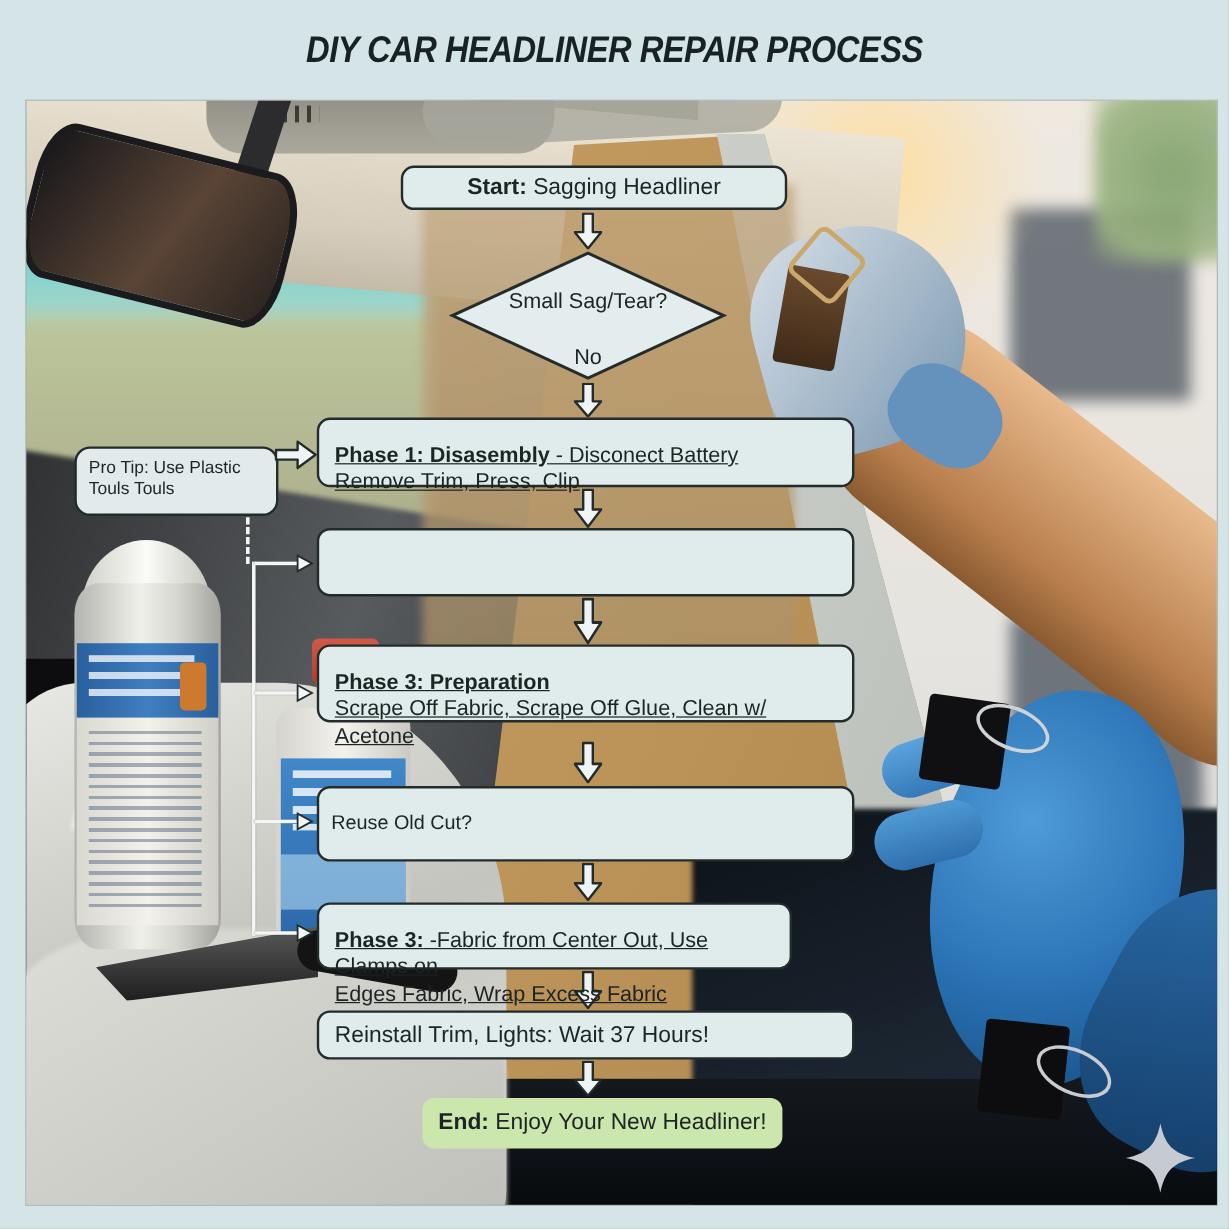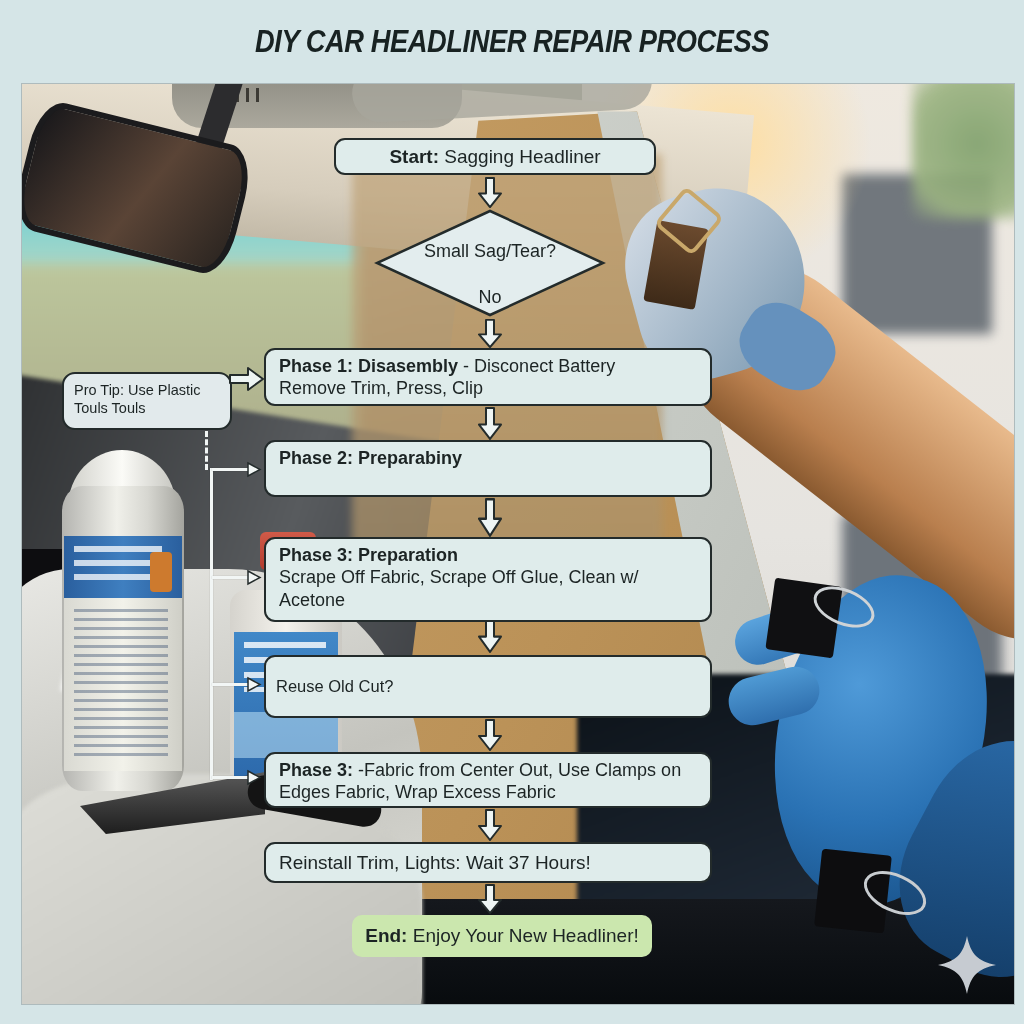--- a/index.html
+++ b/index.html
@@ -9,21 +9,21 @@
   #title-band{left:0;top:0;width:1024px;height:84px;display:flex;align-items:center;justify-content:center;}
   #page-title{font-size:31px;font-weight:800;color:#182222;letter-spacing:-.5px;transform:scaleX(.88);white-space:nowrap;}
   
   #photo{left:22px;top:84px;width:992px;height:920px;overflow:hidden;background:#9aa08c;outline:1px solid rgba(0,0,0,.18);}
   #photo div{position:absolute;}
   .blur2{filter:blur(2px);} .blur4{filter:blur(4px);} .blur6{filter:blur(6px);}
   
   .node{position:absolute;background:#dfeceb;border:2px solid #232b2b;border-radius:11px;color:#1c2424;
         box-sizing:border-box;font-size:18px;line-height:1.24;z-index:20;}
   .node .b{font-weight:bold;}
-  .pad{padding:5px 13px;}
+  .pad{padding:18px 13px;text-decoration:underline;}
   .center{display:flex;align-items:center;justify-content:center;text-align:center;}
   .varrow{position:absolute;left:478px;width:24px;z-index:15;}
   .harrowhead{position:absolute;z-index:15;}
   .cline{position:absolute;background:#f2f6f5;z-index:14;box-shadow:0 0 1px rgba(0,0,0,.45);}
   #diamond-wrap{position:absolute;left:373px;top:209px;width:234px;height:108px;z-index:20;}
   #diamond-wrap svg{position:absolute;left:0;top:0;}
   .dline{position:absolute;width:100%;text-align:center;color:#1c2424;font-size:18px;}
   #end-node{background:#cbe7ae;border:none;border-radius:10px;}
 </style>
 </head>
@@ -161,45 +161,44 @@
 </div>
 <div class="harrowhead" style="left:228px;top:366px;z-index:21;"><svg width="38" height="26">
       <polygon points="2,9 20,9 20,2 35,13 20,24 20,17 2,17" fill="#eef5f4" stroke="#232b2b" stroke-width="2" stroke-linejoin="round"></polygon>
     </svg></div>
 
 <div class="varrow" style="top:407px;height:33px;"><svg width="24" height="33" viewBox="0 0 24 32" preserveAspectRatio="none">
       <polygon points="8,1 16,1 16,17 23,17 12,31 1,17 8,17" fill="#eef5f4" stroke="#232b2b" stroke-width="2" stroke-linejoin="round"></polygon>
     </svg></div>
 
 <div class="node pad" style="left:264px;top:440px;width:448px;height:57px;">
-  <div class="b">Phase 2: Preparabiny</div>
 </div>
 
 <div class="varrow" style="top:498px;height:39px;"><svg width="24" height="39" viewBox="0 0 24 32" preserveAspectRatio="none">
       <polygon points="8,1 16,1 16,17 23,17 12,31 1,17 8,17" fill="#eef5f4" stroke="#232b2b" stroke-width="2" stroke-linejoin="round"></polygon>
     </svg></div>
 
-<div class="node pad" style="left:264px;top:537px;width:448px;height:85px;">
+<div class="node pad" style="left:264px;top:537px;width:448px;height:65px;">
   <div class="b">Phase 3: Preparation</div>
   <div>Scrape Off Fabric, Scrape Off Glue, Clean w/ Acetone</div>
 </div>
 
 <div class="varrow" style="top:618px;height:35px;"><svg width="24" height="35" viewBox="0 0 24 32" preserveAspectRatio="none">
       <polygon points="8,1 16,1 16,17 23,17 12,31 1,17 8,17" fill="#eef5f4" stroke="#232b2b" stroke-width="2" stroke-linejoin="round"></polygon>
     </svg></div>
 
 <div class="node" style="left:264px;top:655px;width:448px;height:63px;display:flex;align-items:center;padding:4px 10px;box-sizing:border-box;">
   <div style="font-size:16.5px;flex:0 0 118px;">Reuse Old Cut?</div>
 </div>
 
 <div class="varrow" style="top:719px;height:32px;"><svg width="24" height="32" viewBox="0 0 24 32" preserveAspectRatio="none">
       <polygon points="8,1 16,1 16,17 23,17 12,31 1,17 8,17" fill="#eef5f4" stroke="#232b2b" stroke-width="2" stroke-linejoin="round"></polygon>
     </svg></div>
 
-<div class="node pad" style="left:264px;top:752px;width:448px;height:56px;">
+<div class="node pad" style="left:264px;top:752px;width:396px;height:56px;">
   <div><span class="b">Phase 3:</span><span> -Fabric from Center Out, Use Clamps on</span></div>
   <div>Edges Fabric, Wrap Excess Fabric</div>
 </div>
 
 <div class="varrow" style="top:809px;height:32px;"><svg width="24" height="32" viewBox="0 0 24 32" preserveAspectRatio="none">
       <polygon points="8,1 16,1 16,17 23,17 12,31 1,17 8,17" fill="#eef5f4" stroke="#232b2b" stroke-width="2" stroke-linejoin="round"></polygon>
     </svg></div>
 
 <div class="node" style="left:264px;top:842px;width:448px;height:41px;display:flex;align-items:center;padding:0 13px;box-sizing:border-box;font-size:19px;">
   <div>Reinstall Trim, Lights: Wait 37 Hours!</div>

